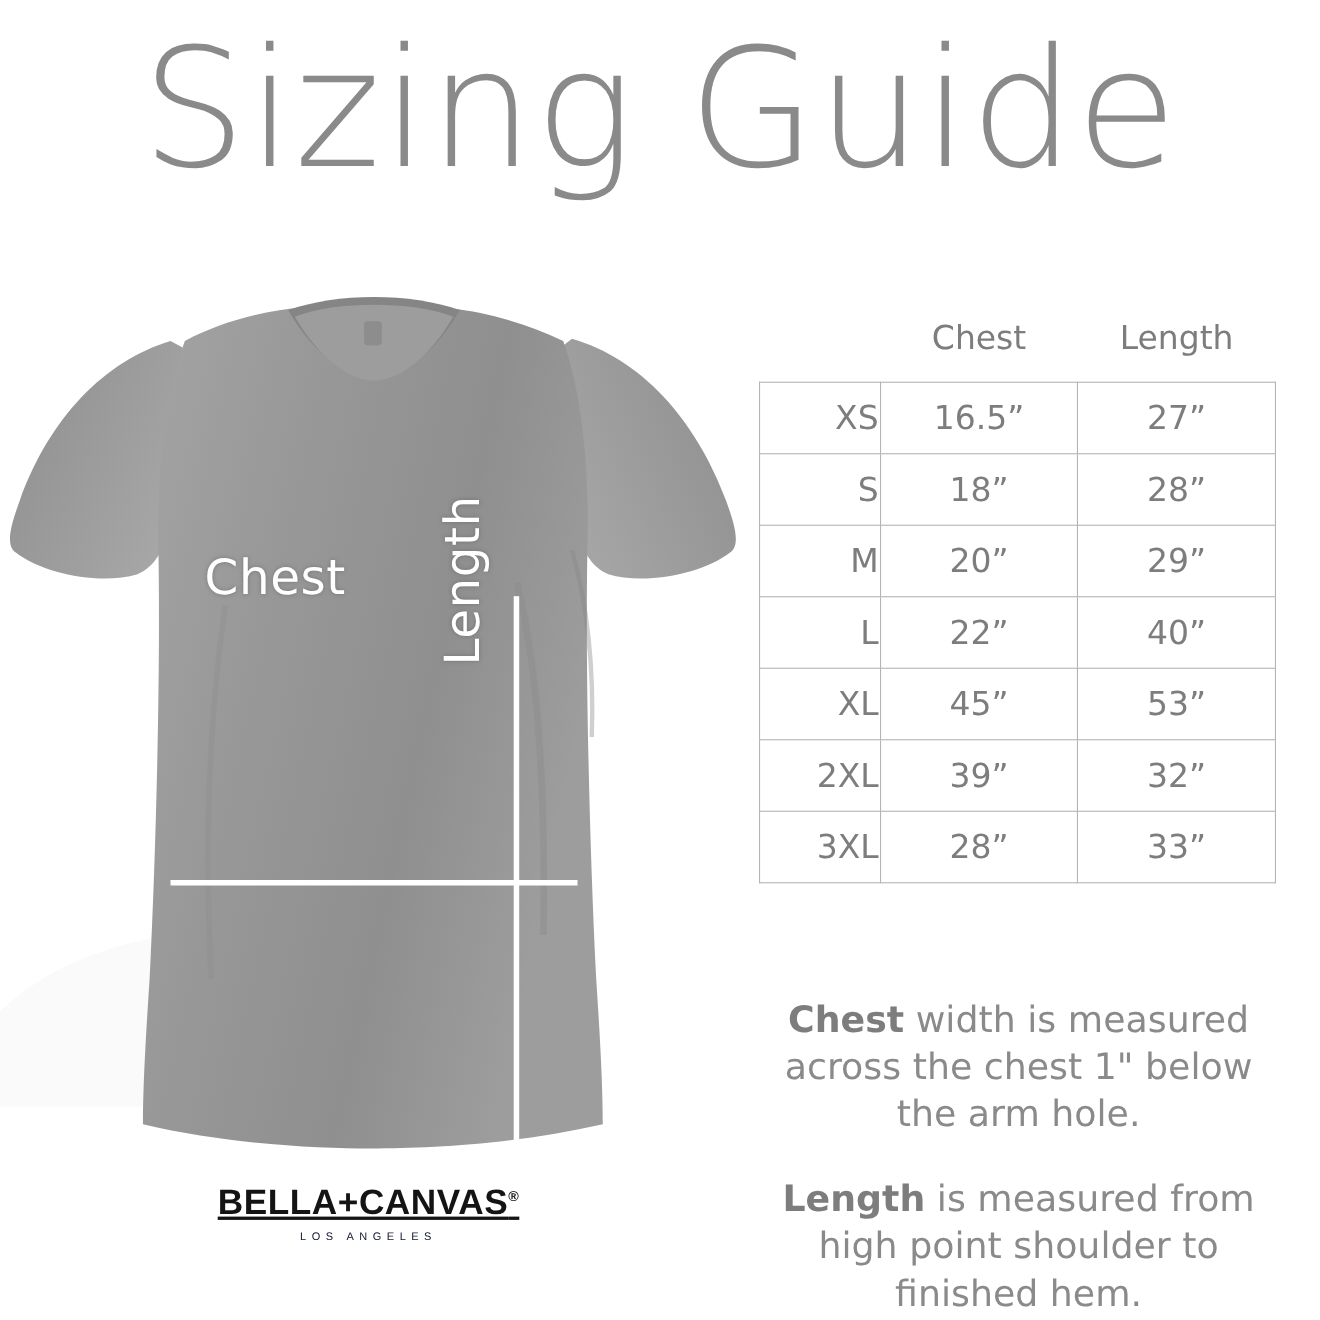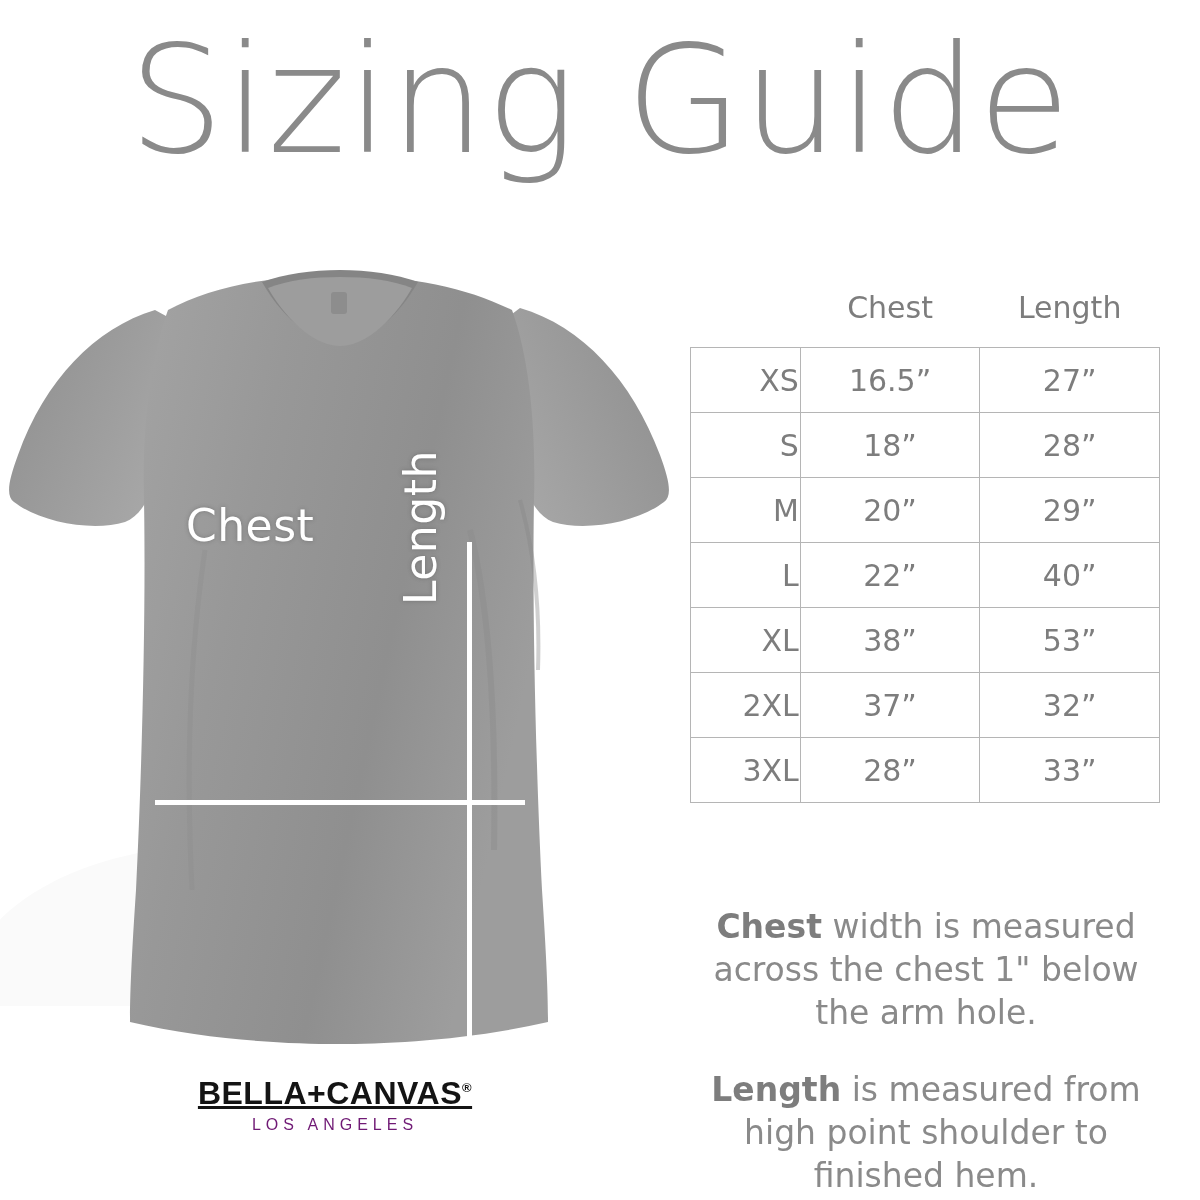--- a/index.html
+++ b/index.html
@@ -76,23 +76,23 @@
     font-weight: 700;
     font-size: 32px;
     letter-spacing: 0.5px;
     color: #141414;
     line-height: 40px;
     text-decoration: underline;
   }
   #brand-sub {
     font-family: "Liberation Sans", sans-serif;
     font-weight: 400;
-    font-size: 16px;
+    font-size: 10px;
     letter-spacing: 5px;
-    color: #701a75;
+    color: #0f172a;
     line-height: 24px;
   }
   #brand-reg {
     font-size: 13px;
     vertical-align: super;
   }
 
   
   #table-wrap {
     position: absolute;
@@ -241,26 +241,26 @@
           <td class="val-col">20”</td>
           <td class="val-col">29”</td>
         </tr>
         <tr>
           <td class="size-col">L</td>
           <td class="val-col">22”</td>
           <td class="val-col">40”</td>
         </tr>
         <tr>
           <td class="size-col">XL</td>
-          <td class="val-col">38”</td>
+          <td class="val-col">45”</td>
           <td class="val-col">53”</td>
         </tr>
         <tr>
           <td class="size-col">2XL</td>
-          <td class="val-col">37”</td>
+          <td class="val-col">39”</td>
           <td class="val-col">32”</td>
         </tr>
         <tr>
           <td class="size-col">3XL</td>
           <td class="val-col">28”</td>
           <td class="val-col">33”</td>
         </tr>
       </tbody>
     </table>
   </div>

